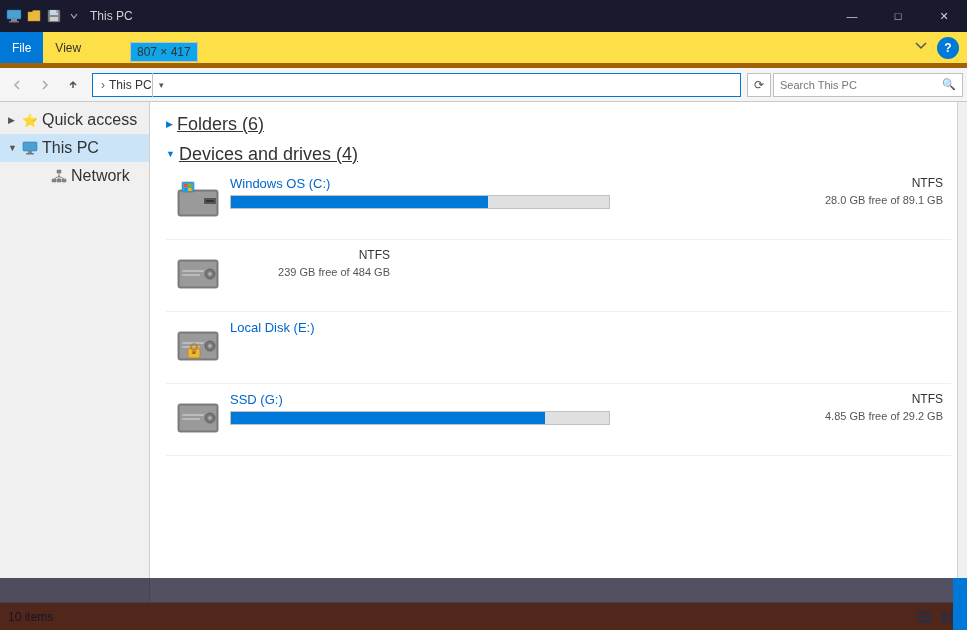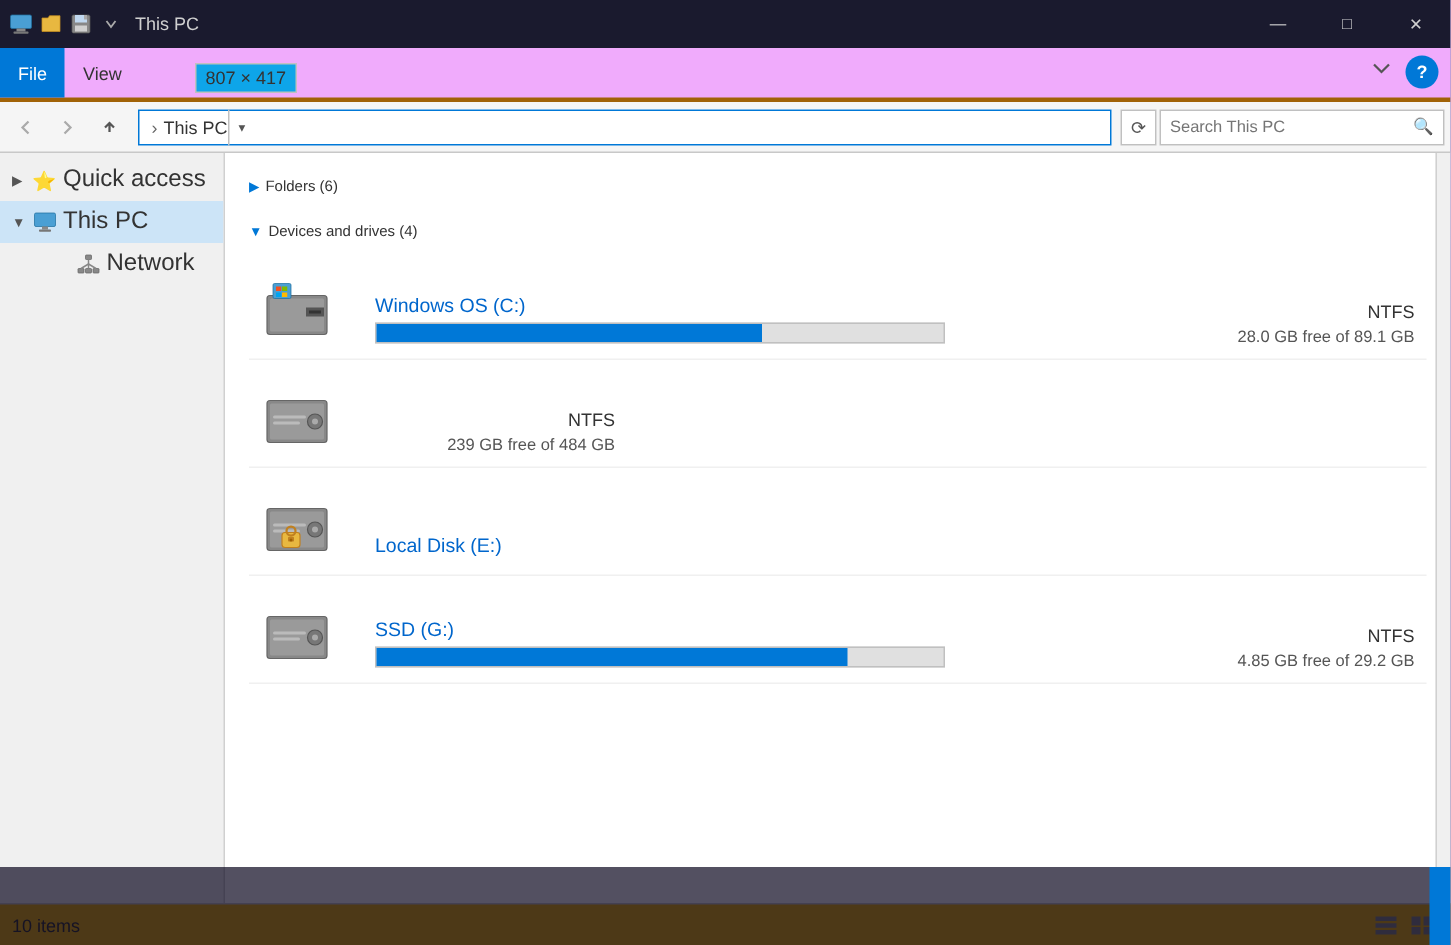--- a/index.html
+++ b/index.html
@@ -71,24 +71,24 @@
       font-size: 12px;
       color: #333;
       z-index: 100;
       white-space: nowrap;
     }
 
     
     .ribbon {
       width: 100%;
       height: 36px;
-      background: #f0abfc;
-      display: flex;
-      align-items: center;
-      border-bottom: 3px solid #a16207;
+      background: #fde047;
+      display: flex;
+      align-items: center;
+      border-bottom: 5px solid #a16207;
     }
     .ribbon-tab {
       padding: 0 12px;
       height: 100%;
       display: flex;
       align-items: center;
       font-size: 12px;
       cursor: pointer;
     }
     .ribbon-tab.active {
@@ -248,31 +248,31 @@
       height: 28px;
       font-size: 12px;
       color: #333;
       gap: 4px;
       cursor: pointer;
     }
     .section-chevron {
       font-size: 9px;
       color: #0078d7;
     }
-    .section-title { font-weight: normal; font-size: 10px; }
+    .section-title { font-weight: normal; font-size: 18px; text-decoration: underline; }
 
     
     .drive-item {
       display: flex;
-      align-items: flex-end;
+      align-items: flex-start;
       height: 72px;
       padding: 8px 8px;
       border-bottom: 1px solid #f0f0f0;
       cursor: pointer;
-      gap: 28px;
+      gap: 8px;
     }
 
     .drive-icon {
       width: 48px;
       height: 48px;
       display: flex;
       align-items: center;
       justify-content: center;
       flex-shrink: 0;
     }
@@ -309,21 +309,21 @@
     .drive-space {
       font-size: 11px;
       color: #555;
       margin-top: 4px;
     }
 
     
     .status-bar {
       width: 100%;
       height: 28px;
-      background: #eab308;
+      background: #f97316;
       border-top: 1px solid #c8c8c8;
       display: flex;
       align-items: center;
       padding: 0 8px;
       justify-content: space-between;
     }
     .status-text {
       font-size: 12px;
       color: #333;
     }

